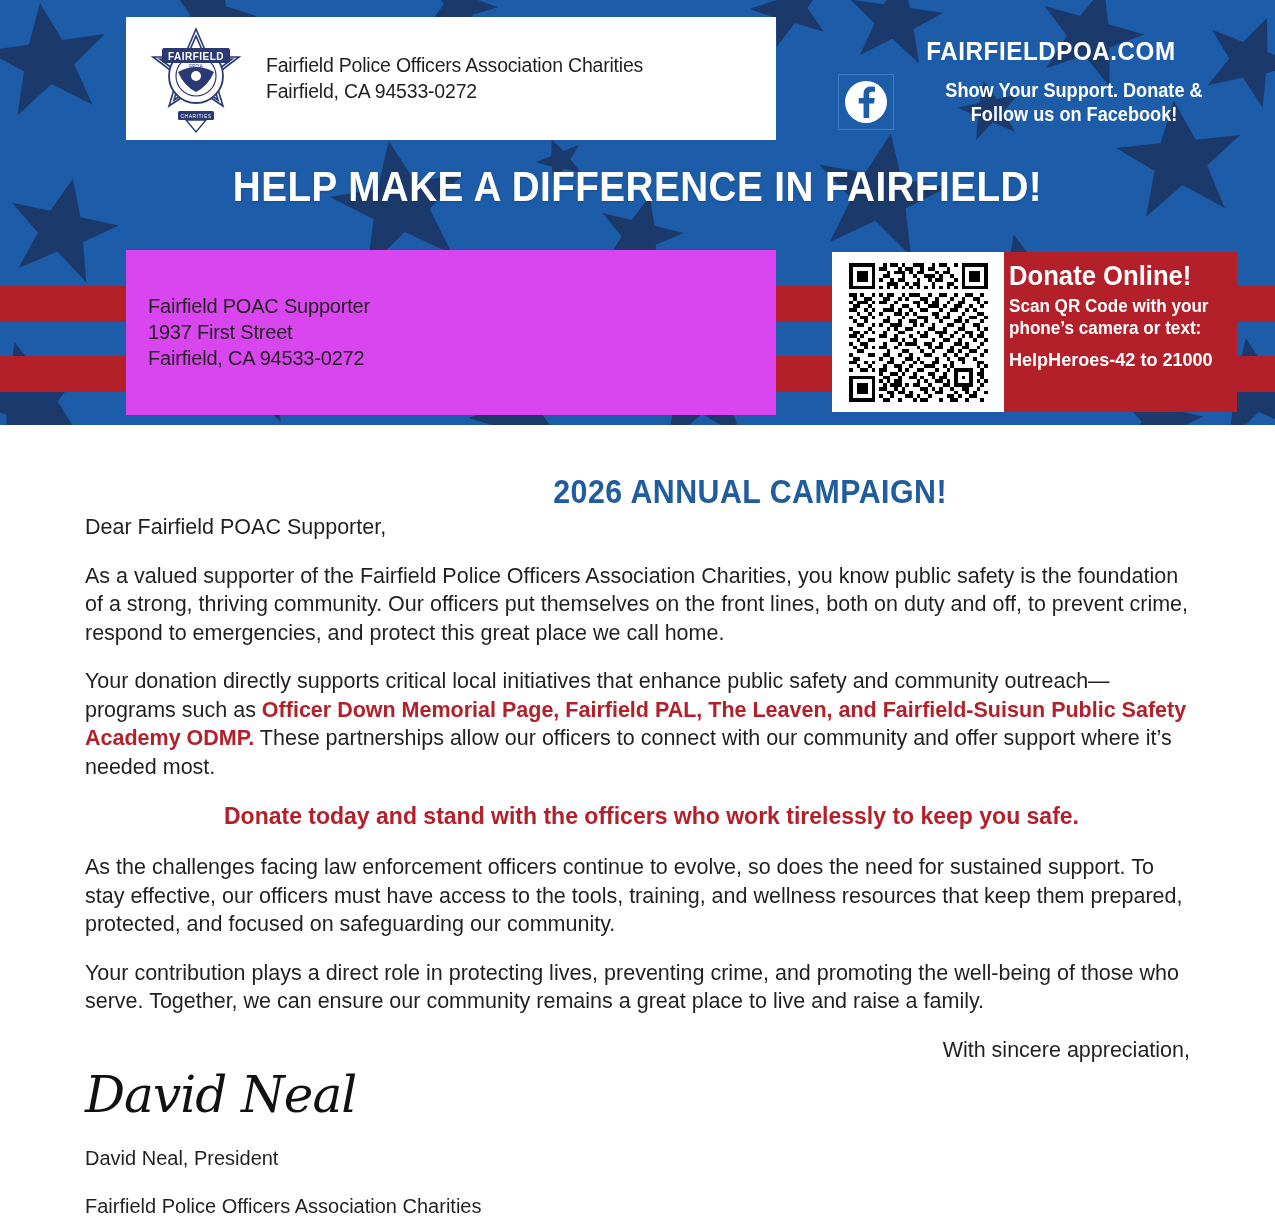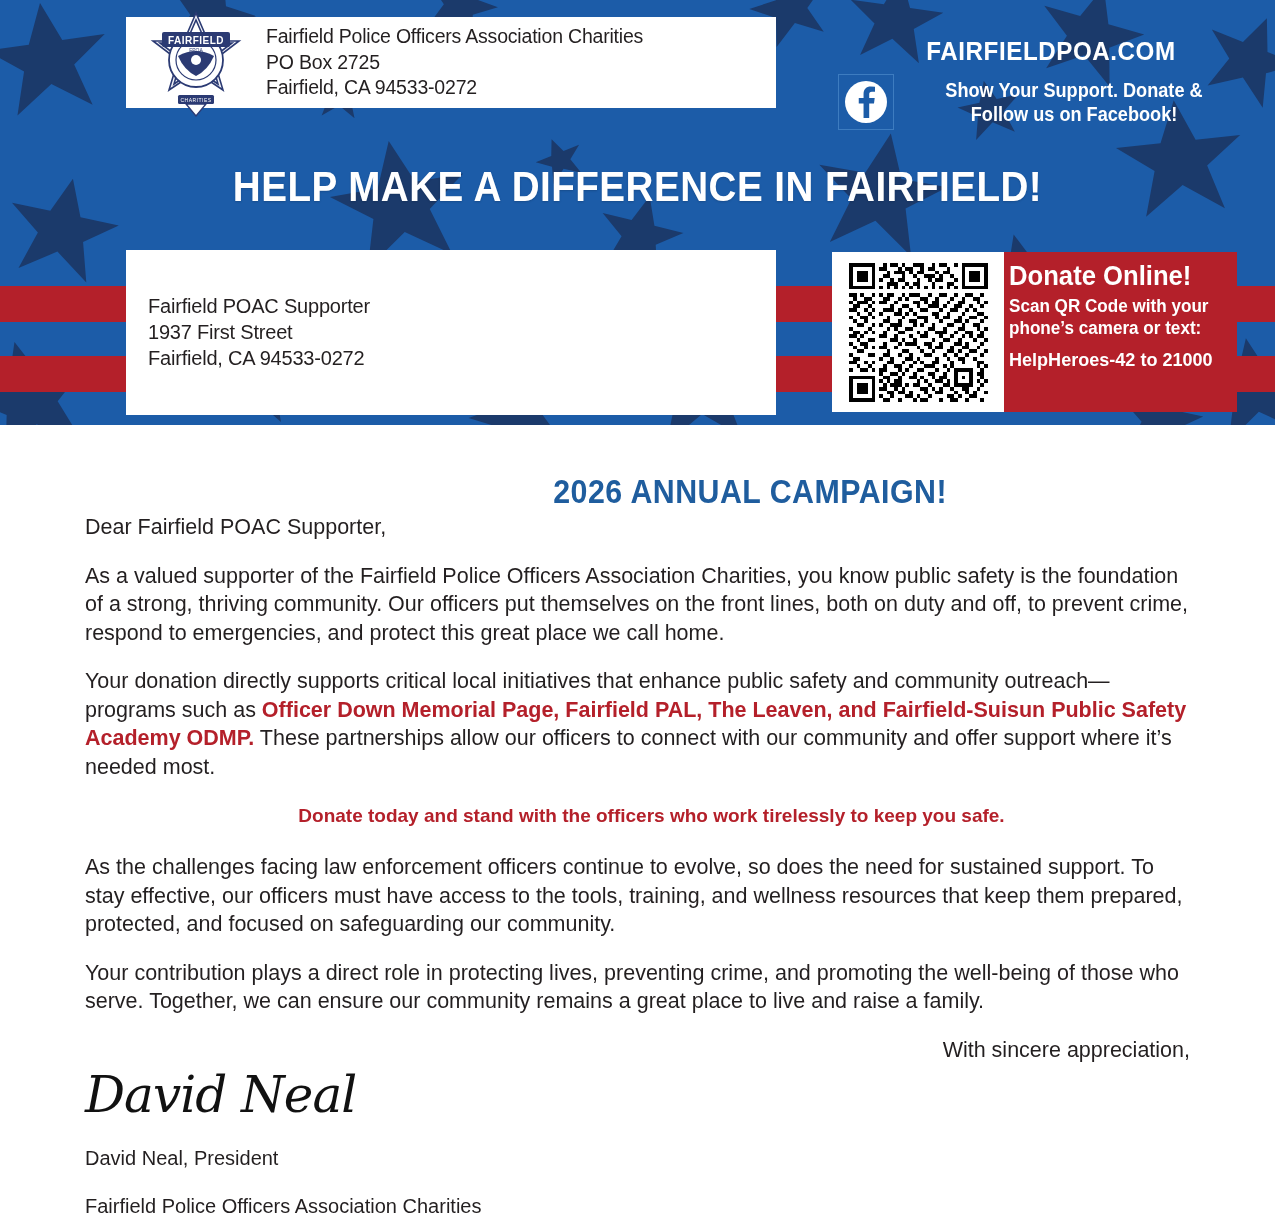--- a/index.html
+++ b/index.html
@@ -22,21 +22,21 @@
 
   .stripe {
     position:absolute; left:0; width:1275px; height:36px;
     background:#b4202a;
   }
   #stripe-1 { top:286px; }
   #stripe-2 { top:356px; }
 
   
   #return-card {
-    position:absolute; left:126px; top:17px; width:650px; height:91px;
+    position:absolute; left:126px; top:17px; width:650px; height:123px;
     background:#ffffff;
     display:flex; align-items:center;
     padding-left:22px;
   }
   #badge { width:96px; height:110px; flex:0 0 96px; }
   #badge svg { display:block; width:96px; height:110px; }
   #return-lines {
     margin-left:22px;
     font-family:"Liberation Sans", sans-serif;
     font-size:19.5px;
@@ -75,21 +75,21 @@
     font-family:"Liberation Sans Narrow","Liberation Sans", sans-serif;
     font-weight:bold; font-size:42px; color:#ffffff;
     letter-spacing:0.5px;
     transform:scaleX(0.92); transform-origin:center;
     text-shadow:0 1px 2px rgba(10,30,60,0.25);
   }
 
   
   #address-card {
     position:absolute; left:126px; top:250px; width:650px; height:165px;
-    background:#ffffff;
+    background:#d946ef;
   }
   #address-lines {
     position:absolute; left:22px; top:43px;
     font-family:"Liberation Sans", sans-serif;
     font-size:20px; line-height:26px; color:#231f20;
     letter-spacing:-0.2px;
   }
 
   
   #qr-box {
@@ -136,21 +136,21 @@
   }
   #body-col {
     position:absolute; left:85px; top:88px; width:1105px;
     font-family:"Liberation Sans Narrow","Liberation Sans", sans-serif;
     font-size:21.5px; line-height:28.5px; color:#231f20;
   }
   #body-col p { margin:0 0 20px 0; }
   .redbold { color:#b4202a; font-weight:bold; }
   #cta {
     text-align:center; color:#b4202a; font-weight:bold;
-    font-size:19px; line-height:30px;
+    font-size:23px; line-height:30px;
     margin:6px 0 22px 0 !important;
     padding-left:28px;
   }
   #closing { margin-bottom:2px !important;text-align:right; }
   #signature {
     font-family:"DejaVu Serif", serif;
     font-style:italic;
     font-size:50px; line-height:58px;
     color:#111111;
     margin:0 0 10px 0;
@@ -215,21 +215,20 @@
         <text x="48" y="35.5" font-family="Liberation Sans, sans-serif" font-size="10" font-weight="bold" fill="#ffffff" text-anchor="middle" letter-spacing="0.5">FAIRFIELD</text>
         <text x="48" y="33" font-family="Liberation Sans, sans-serif" font-size="5.5" fill="#2b3a73" text-anchor="middle" opacity="0">POLICE</text>
         <rect x="30" y="87" width="36" height="9" rx="1.5" fill="#2b3a73"></rect>
         <text x="48" y="94" font-family="Liberation Sans, sans-serif" font-size="5" fill="#ffffff" text-anchor="middle" letter-spacing="0.5">CHARITIES</text>
         <polygon points="38,96 58,96 48,108" fill="#ffffff" stroke="#2b3a73" stroke-width="1.4"></polygon>
         <text x="48" y="44" font-family="Liberation Sans, sans-serif" font-size="5" fill="#2b3a73" text-anchor="middle">FPOA</text>
       </svg>
     </div>
     <div id="return-lines">
       <div>Fairfield Police Officers Association Charities</div>
-      <div>PO Box 2725</div>
       <div>Fairfield, CA 94533-0272</div>
     </div>
   </div>
 
   <div id="social">
     <div id="social-text-wrap">
       <div id="site-url">FAIRFIELDPOA.COM</div>
       <div id="social-row">
         <div id="fb-icon">
           <svg viewBox="0 0 56 56" xmlns="http://www.w3.org/2000/svg">

